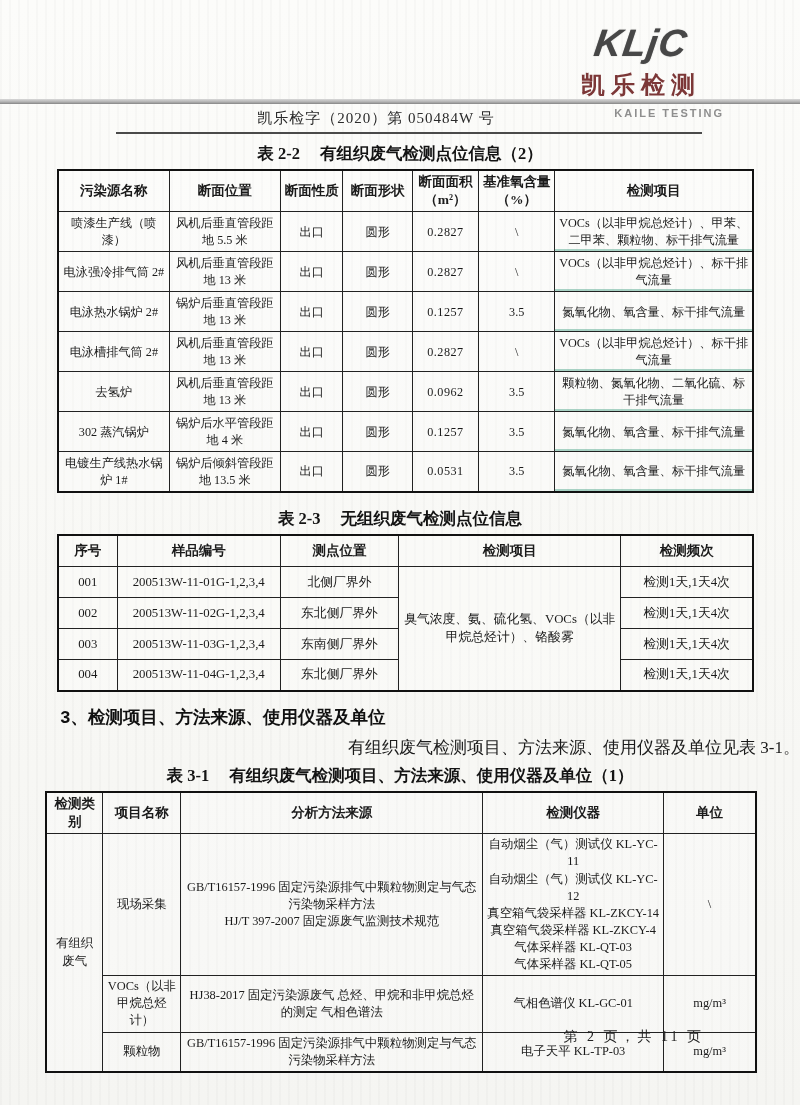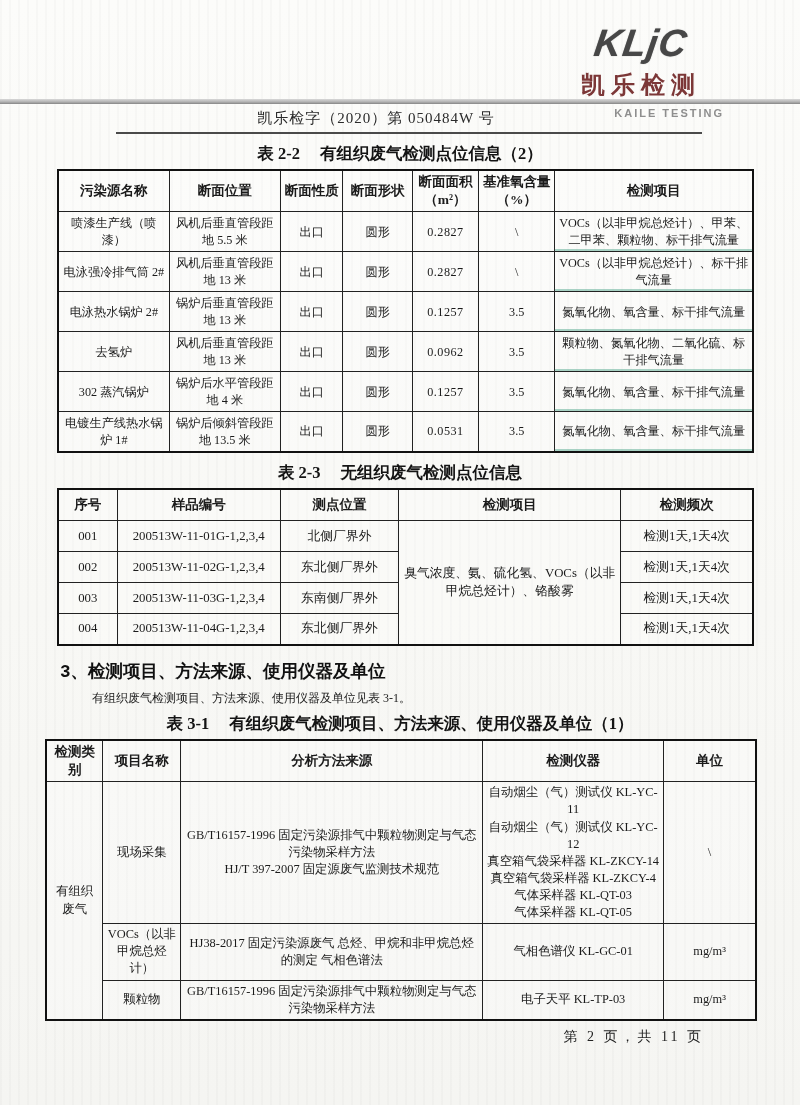--- a/index.html
+++ b/index.html
@@ -41,21 +41,21 @@
   .t23 td { height:31px; font-size:12.8px; }
   .t31 th { height:34px; }
   .t31 td { font-size:12.4px; }
   .mono-num { letter-spacing:.5px; }
 
   
   .gm { box-shadow:inset 0 -4px 0 -2px rgba(46,150,118,0.40); }
   .teal-top td { border-top-color:#3f8f76; }
 
   .sec-h { font-size:17.5px; font-weight:bold; margin:13px 0 7px 60px; color:#111;font-family:Liberation Mono, monospace; }
-  .sec-p { font-size:12px; margin:0 0 6px 92px; }
+  .sec-p { font-size:17px; margin:0 0 6px 92px;text-align:right; }
 
   .footer { position:absolute; top:1028px; right:96px; font-size:14px; letter-spacing:3px; color:#222; }
 </style>
 </head>
 <body>
 
 <div class="page">
 
   <div class="logo">
     <div class="logo-word">KLjC</div>
@@ -114,20 +114,29 @@
         <tr>
           <td>电泳热水锅炉 2#</td>
           <td>锅炉后垂直管段距地 13 米</td>
           <td>出口</td>
           <td>圆形</td>
           <td class="mono-num">0.1257</td>
           <td>3.5</td>
           <td class="gm">氮氧化物、氧含量、标干排气流量</td>
         </tr>
         <tr>
+          <td>电泳槽排气筒 2#</td>
+          <td>风机后垂直管段距地 13 米</td>
+          <td>出口</td>
+          <td>圆形</td>
+          <td class="mono-num">0.2827</td>
+          <td>\</td>
+          <td class="gm">VOCs（以非甲烷总烃计）、标干排气流量</td>
+        </tr>
+        <tr>
           <td>去氢炉</td>
           <td>风机后垂直管段距地 13 米</td>
           <td>出口</td>
           <td>圆形</td>
           <td class="mono-num">0.0962</td>
           <td>3.5</td>
           <td class="gm">颗粒物、氮氧化物、二氧化硫、标干排气流量</td>
         </tr>
         <tr>
           <td>302 蒸汽锅炉</td>
@@ -143,21 +152,21 @@
           <td>锅炉后倾斜管段距地 13.5 米</td>
           <td>出口</td>
           <td>圆形</td>
           <td class="mono-num">0.0531</td>
           <td>3.5</td>
           <td class="gm">氮氧化物、氧含量、标干排气流量</td>
         </tr>
       </tbody>
     </table>
 
-    <div class="tbl-title" style="margin-top:9px">
+    <div class="tbl-title" style="margin-top:15px">
       <span class="lbl">表 2-3</span><span>无组织废气检测点位信息</span>
     </div>
     <table class="t23">
       <colgroup>
         <col style="width:8.5%">
           <col style="width:23.5%">
           <col style="width:17%">
           <col style="width:32%">
           <col style="width:19%">
       </colgroup>

